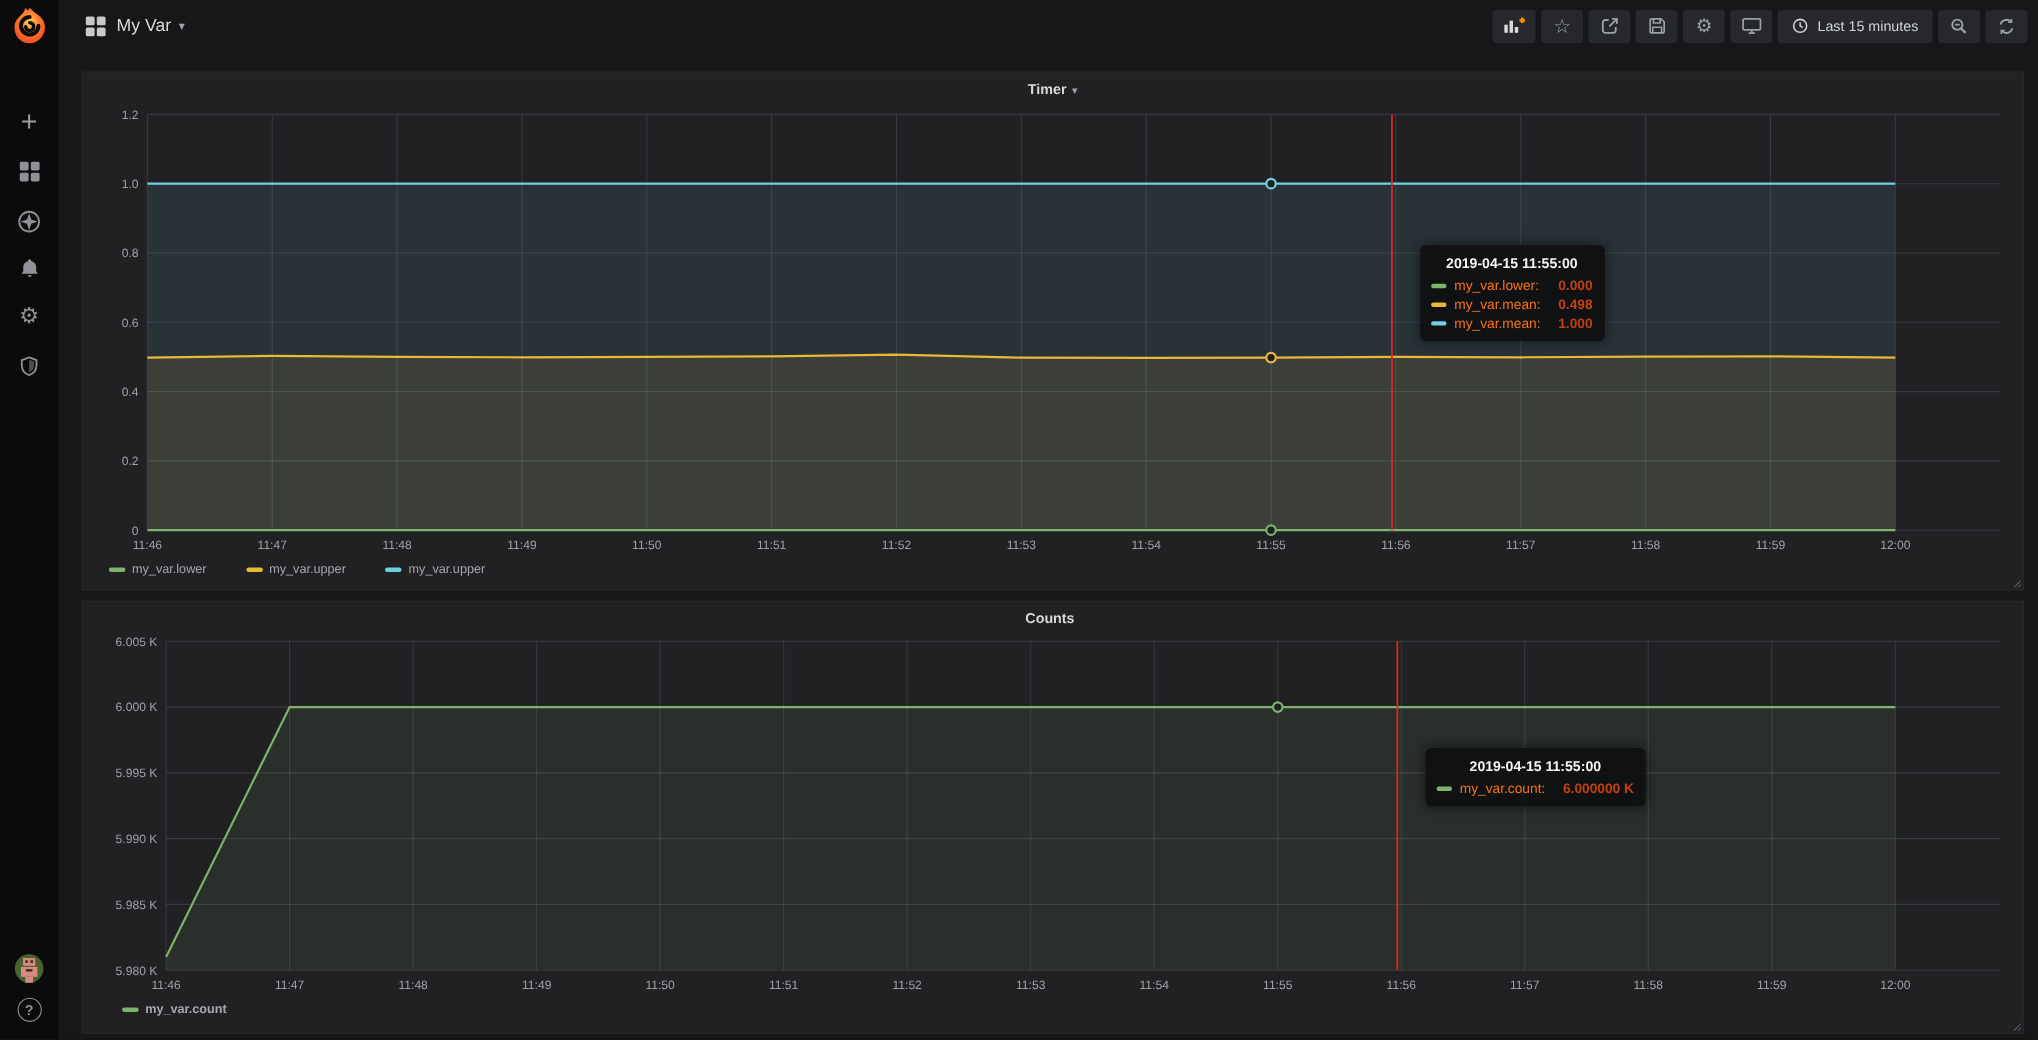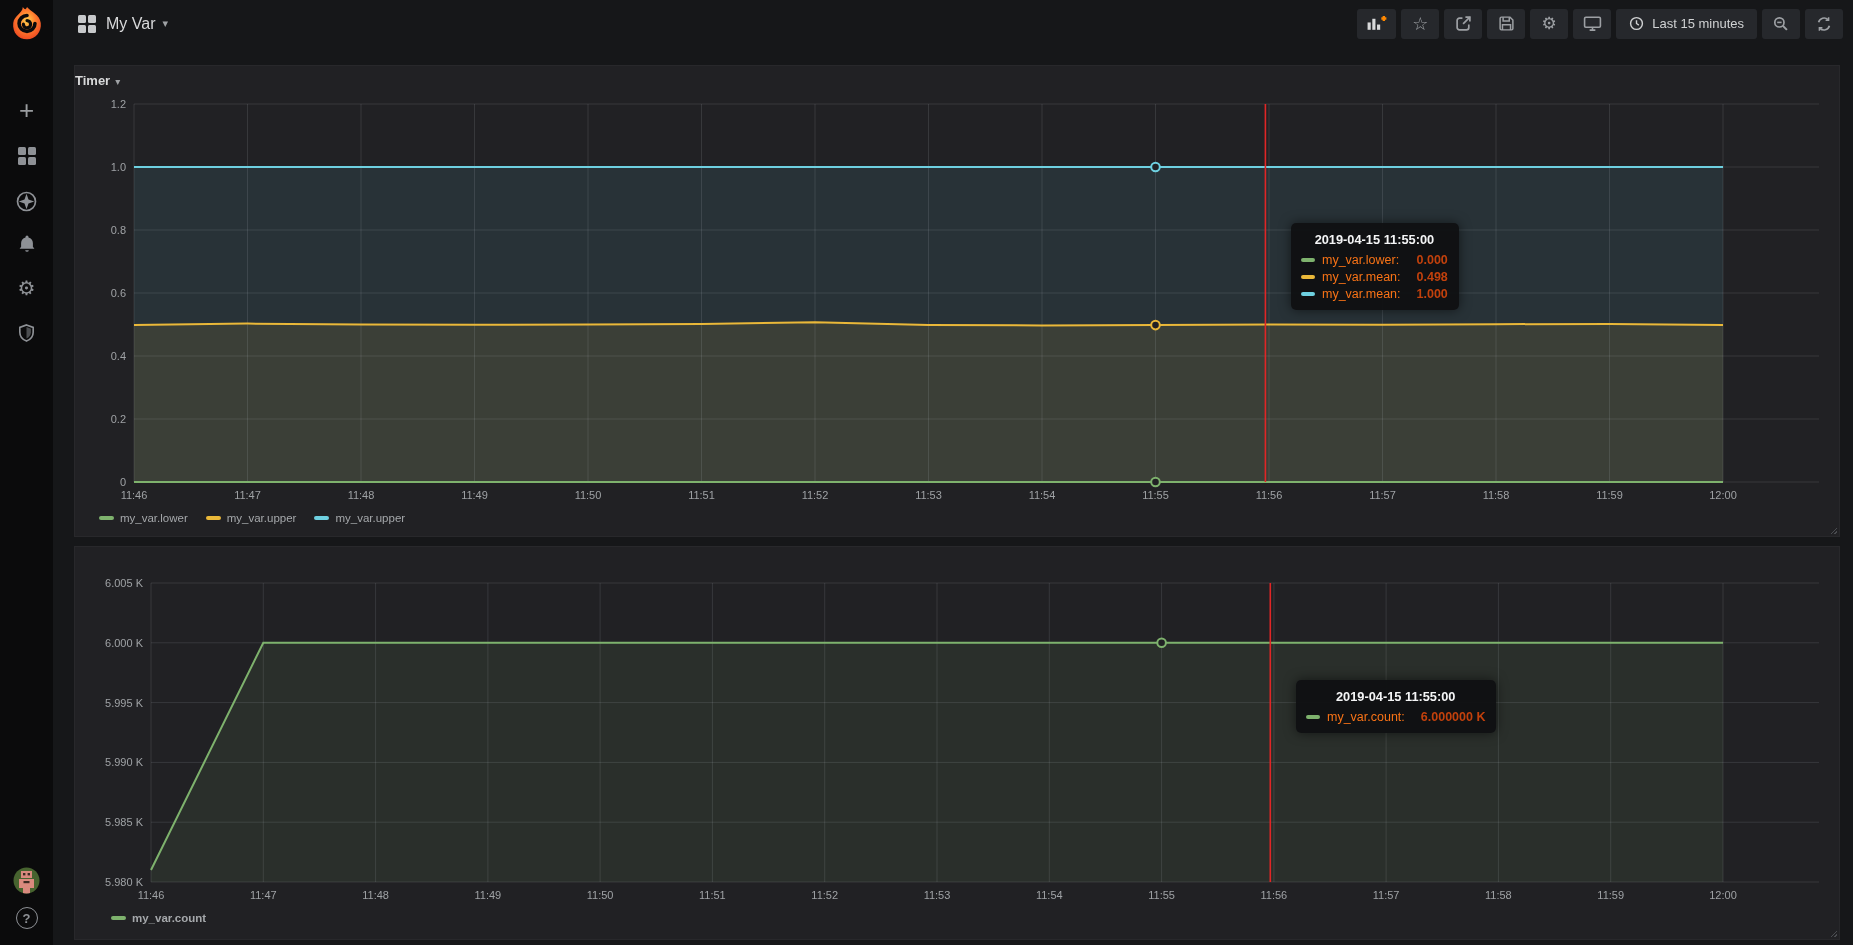--- a/index.html
+++ b/index.html
@@ -28,26 +28,26 @@
   .btn { height:30px; min-width:38px; padding:0 9px; background:#26282c; border-radius:3px; display:flex; align-items:center; justify-content:center; color:#9da0a4; cursor:pointer; }
   .btn.gap { }
   .btn .star-glyph { font-size:18px; line-height:1; }
   .btn .gear-glyph { font-size:17px; line-height:1; }
   .time-btn { gap:8px; color:#d0d2d3; font-size:13px; white-space:nowrap; padding:0 13px; }
 
   
   .panel { position:absolute; background:#212124; border:1px solid rgba(255,255,255,0.035); }
   .panel-timer  { left:74px; top:65px;  width:1766px; height:472px; }
   .panel-counts { left:74px; top:546px; width:1766px; height:394px; }
-  .panel-title { position:absolute; top:7px; left:0; width:100%; color:#d8d9da; font-size:13px; font-weight:700; cursor:pointer; z-index:3; }
+  .panel-title { position:absolute; top:7px; left:0; width:100%; text-align:center; color:#d8d9da; font-size:13px; font-weight:700; cursor:pointer; z-index:3; }
   .panel-title .tcaret { color:#9fa2a5; font-size:10px; margin-left:5px; font-weight:400; }
   .chart { position:absolute; left:0; top:0; width:100%; height:100%; cursor:crosshair; }
   .chart svg text { font-family:"Liberation Sans", sans-serif; }
 
-  .legend { position:absolute; display:flex; gap:18px; font-size:11.5px; color:#a5a8ab; z-index:2; }
+  .legend { position:absolute; display:flex; gap:36px; font-size:11.5px; color:#a5a8ab; z-index:2; }
   .legend .item { display:flex; align-items:center; gap:6px; cursor:pointer; }
   .legend .dash { width:15px; height:4px; border-radius:2px; }
 
   .gtooltip { position:absolute; background:rgba(16,17,19,0.97); border-radius:5px; padding:9px 11px 9px 10px;
               box-shadow:0 0 12px rgba(0,0,0,0.55); z-index:6; font-size:12.5px; color:#d8d9da; }
   .gtooltip .tt-title { font-weight:700; color:#f4f5f6; text-align:center; margin-bottom:6px; font-size:12.8px; white-space:nowrap; }
   .gtooltip .tt-row { display:flex; align-items:center; margin-top:3px; white-space:nowrap; }
   .gtooltip .tt-dash { width:14px; height:4px; border-radius:2px; margin-right:7px; flex:0 0 auto; }
   .gtooltip .tt-label { color:#f97316; }
   .gtooltip .tt-val { margin-left:auto; padding-left:16px; font-weight:700; color:#c2410c; }
@@ -297,20 +297,23 @@
         <div class="tt-row">
           <span class="tt-dash" style="background:#6ED0E0"></span>
           <span class="tt-label">my_var.mean:</span>
           <span class="tt-val">1.000</span>
         </div>
       </div>
     <div class="resize-handle"></div>
   </section>
 
   <section class="panel panel-counts">
+    <div class="panel-title">
+      <span>Counts</span><span class="tcaret"></span>
+    </div>
     <div class="chart"><svg width="1766" height="394" viewBox="0 0 1766 394">
           <polygon points="76.0,323.0 188.3,95.8 300.6,95.8 412.9,95.8 525.1,95.8 637.4,95.8 749.7,95.8 862.0,95.8 974.3,95.8 1086.6,95.8 1198.9,95.8 1311.1,95.8 1423.4,95.8 1535.7,95.8 1648.0,95.8 1648.0,335 76.0,335" fill="#7EB26D" fill-opacity="0.1"></polygon>
           <line x1="76" y1="36.0" x2="1744" y2="36.0" stroke="rgba(216,220,227,0.12)"></line>
           <line x1="76" y1="95.8" x2="1744" y2="95.8" stroke="rgba(216,220,227,0.12)"></line>
           <line x1="76" y1="155.6" x2="1744" y2="155.6" stroke="rgba(216,220,227,0.12)"></line>
           <line x1="76" y1="215.4" x2="1744" y2="215.4" stroke="rgba(216,220,227,0.12)"></line>
           <line x1="76" y1="275.2" x2="1744" y2="275.2" stroke="rgba(216,220,227,0.12)"></line>
           <line x1="76" y1="335.0" x2="1744" y2="335.0" stroke="rgba(216,220,227,0.12)"></line>
           <line x1="76.0" y1="36" x2="76.0" y2="335" stroke="rgba(216,220,227,0.12)"></line>
           <line x1="188.3" y1="36" x2="188.3" y2="335" stroke="rgba(216,220,227,0.12)"></line>

